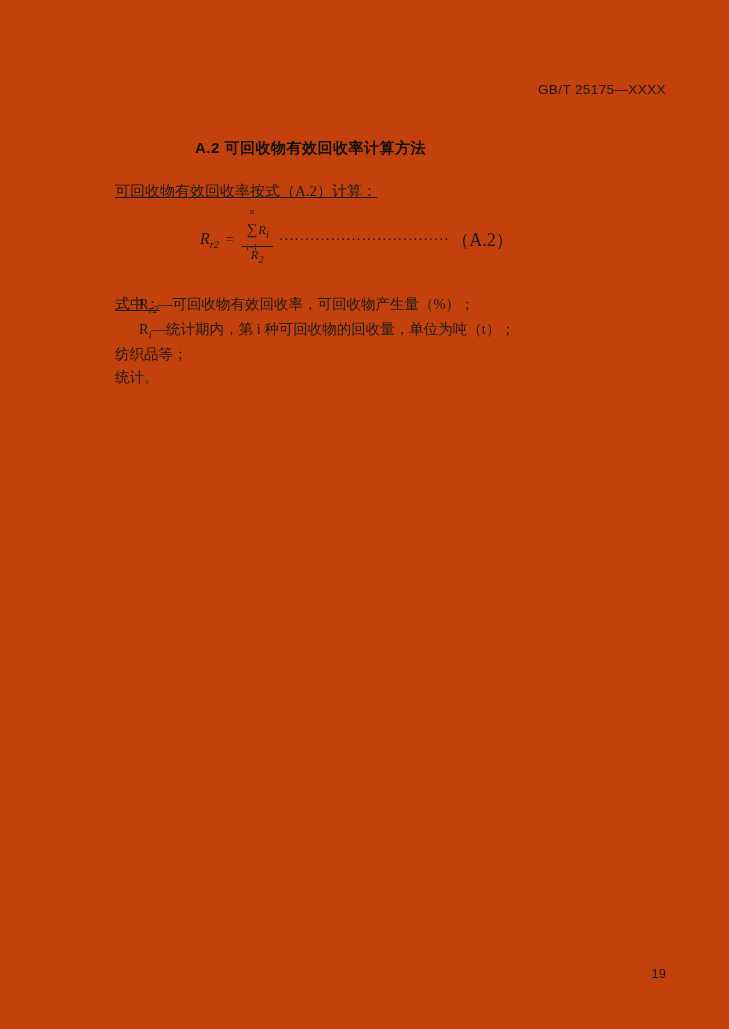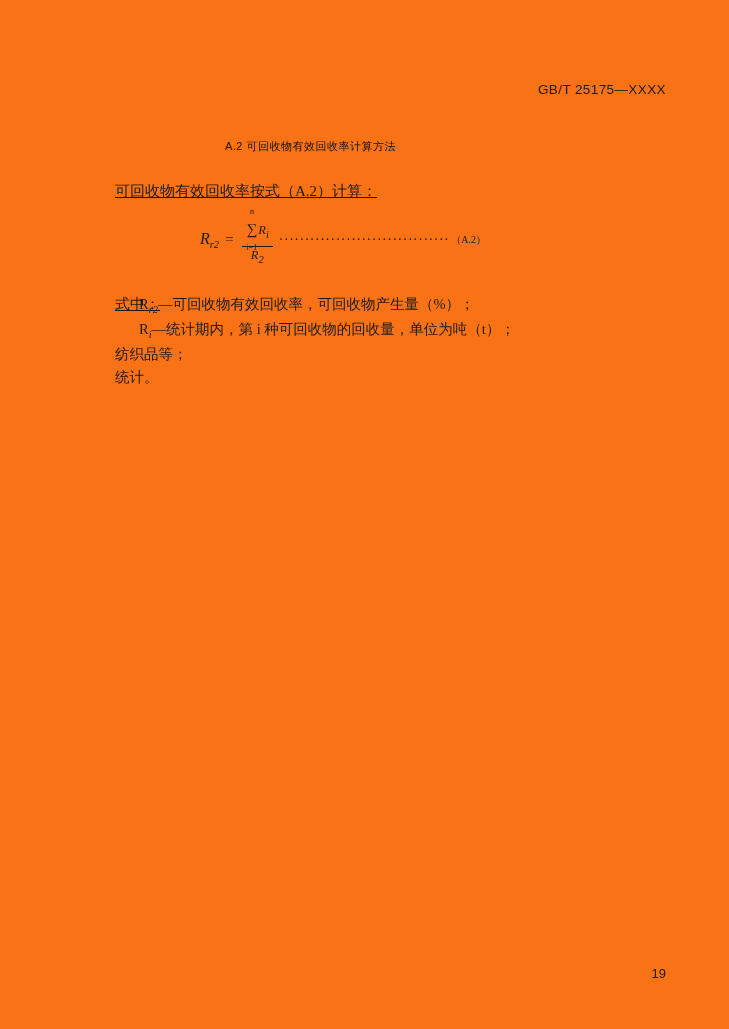--- a/index.html
+++ b/index.html
@@ -4,21 +4,21 @@
 <style>
   html, body {
     margin: 0;
     padding: 0;
     background: #ffffff;
   }
   .page {
     position: relative;
     width: 729px;
     height: 1029px;
-    background: #f97316;
+    background: #c2410c;
     font-family: "Liberation Serif", "DejaVu Serif", serif;
     color: #1a1a1a;
     overflow: hidden;
   }
   .header {
     position: absolute;
     top: 82px;
     right: 63px;
     font-family: "Liberation Sans", sans-serif;
     font-size: 13.5px;
@@ -26,22 +26,22 @@
     color: #1a1a1a;
     white-space: nowrap;
   }
   .section-title {
     position: absolute;
     top: 139px;
     left: 0;
     width: 621px;
     text-align: center;
     font-family: "Liberation Sans", sans-serif;
-    font-weight: normal;
-    font-size: 11px;
+    font-weight: bold;
+    font-size: 15px;
     letter-spacing: 0.5px;
     color: #111111;
   }
   .body-text {
     position: absolute;
     left: 115px;
     width: 560px;
     font-size: 15px;
     line-height: 1.55;
     color: #1a1a1a;
@@ -129,21 +129,21 @@
     display: inline-block;
     padding: 7px 1px 7px 1px;
     position: relative;
   }
   .dots {
     letter-spacing: 0.5px;
     font-size: 14px;
     margin-left: 4px;
   }
   .eqnum {
-    font-size: 10px;
+    font-size: 18px;
     margin-left: 2px;
   }
   .where {
     top: 269px;
     margin-top: 24px;
   }
   .defs {
     position: absolute;
     left: 115px;
     top: 293px;

